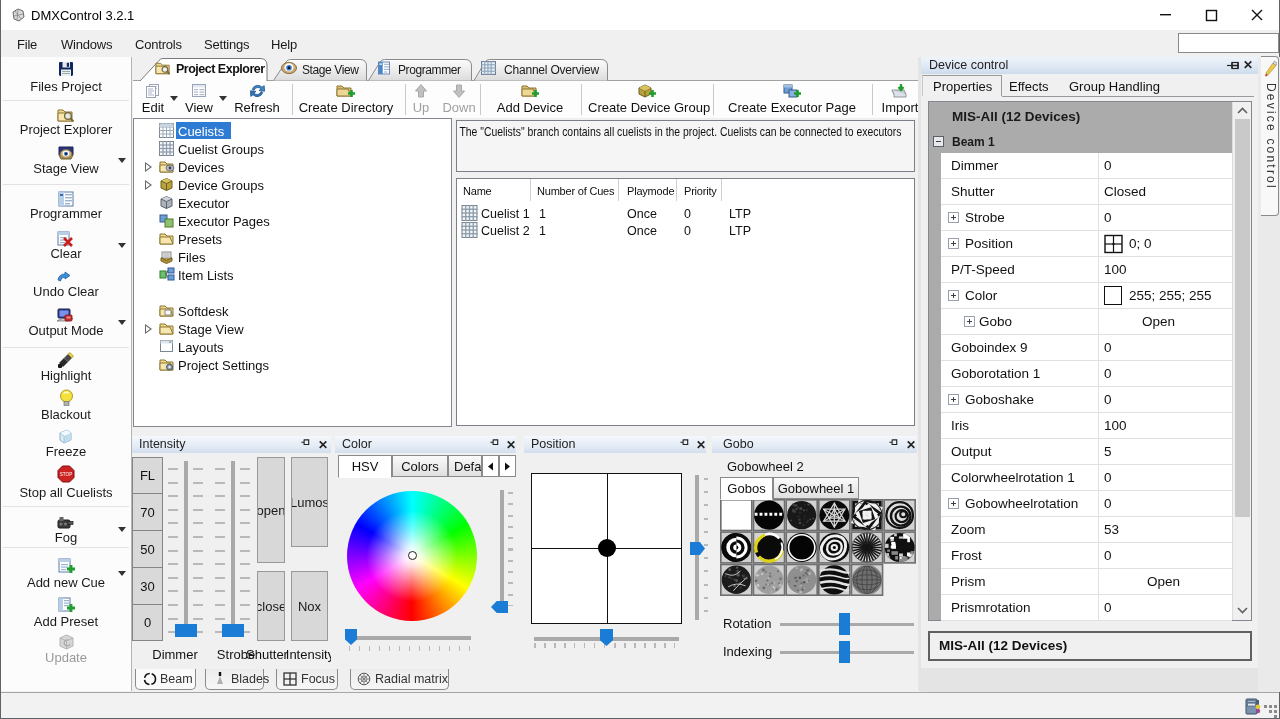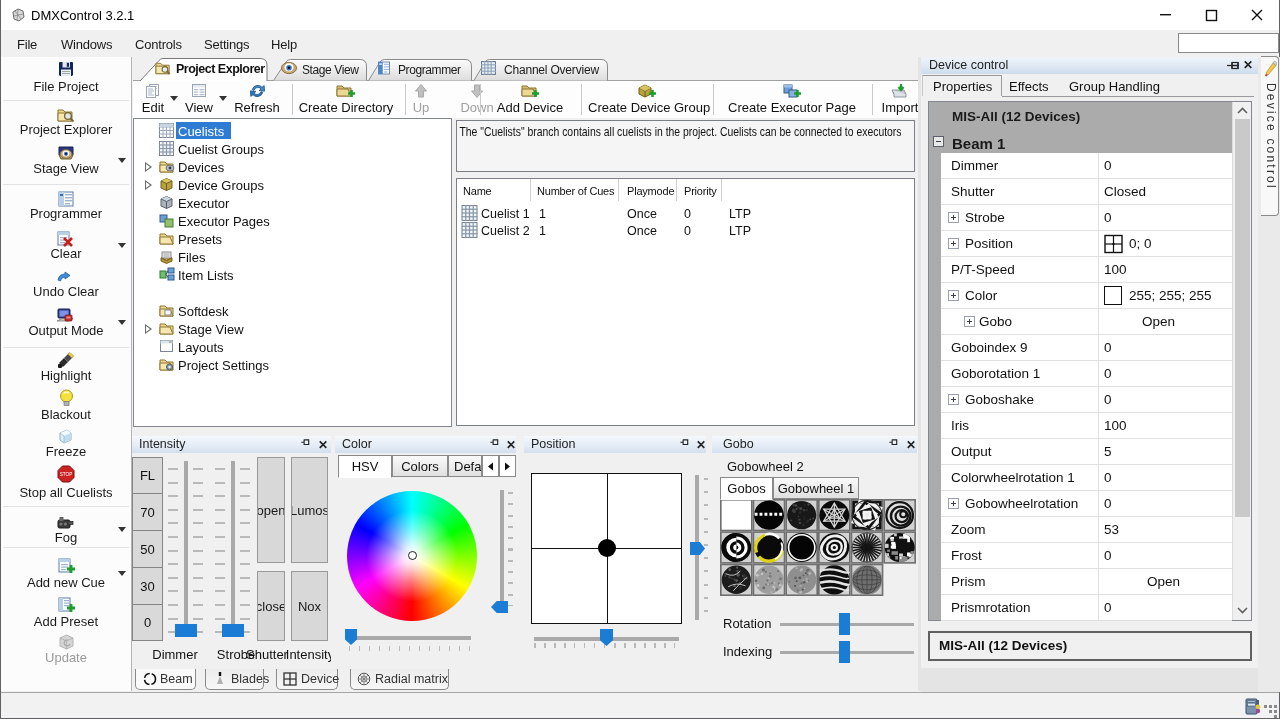--- a/index.html
+++ b/index.html
@@ -107,21 +107,21 @@
   <div id="searchbox"></div>
   <div id="sidebar">
     <svg class="abs" style="left:57px;top:4px" width="16" height="16" viewBox="0 0 16 16">
         <path d="M1.5 1 L14.5 1 L15 2 L15 14 L14 15 L2 15 L1 14 L1 1.5 Z" fill="#10265e"></path>
         <rect x="4.5" y="1" width="7.5" height="5.5" fill="#e4e6ea"></rect>
         <rect x="8.8" y="1.8" width="2.2" height="4" fill="#10265e"></rect>
         <rect x="3" y="8.5" width="10" height="6.5" fill="#eceef0"></rect>
         <rect x="4" y="10" width="8" height="1" fill="#9aa"></rect>
         <rect x="4" y="12" width="8" height="1" fill="#9aa"></rect>
       </svg>
-    <div class="sbitem" style="top:22px"><span class="lbl">File Project</span></div>
+    <div class="sbitem" style="top:22px"><span class="lbl">Files Project</span></div>
     <div class="sbsep" style="top:43px"></div>
     <svg class="abs" style="left:56px;top:50px" width="18" height="16" viewBox="0 0 18 16">
         <path d="M1 3 L6 3 L8 5 L15 5 L15 14 L1 14 Z" fill="#efd78d" stroke="#8d7633" stroke-width="1"></path>
         <path d="M1 6 L12 6 L15 14 L1 14 Z" fill="#f7e7ae" stroke="#8d7633" stroke-width="1"></path>
         <circle cx="11" cy="9" r="3.4" fill="#dce8f0" fill-opacity="0.8" stroke="#756635" stroke-width="1.3"></circle>
         <line x1="13.5" y1="11.5" x2="16.5" y2="14.5" stroke="#756635" stroke-width="1.8"></line>
       </svg>
     <div class="sbitem" style="top:65px"><span class="lbl">Project Explorer</span></div>
     <svg class="abs" style="left:56px;top:88px" width="18" height="16" viewBox="0 0 18 16">
         <path d="M2 2 L16 2 L16 10 L2 10 Z" fill="#27357e" stroke="#1a2350"></path>
@@ -325,21 +325,21 @@
           </svg>
           <div class="lbl">Create Directory</div>
         </div>
       <div class="tbsep" style="left:272px"></div>
       <div class="tbtn dis" style="left:274px;width:28px">
           <svg class="ic" width="16" height="16" viewBox="0 0 16 16">
             <path d="M8 1.5 L13.5 8 L10.5 8 L10.5 14 L5.5 14 L5.5 8 L2.5 8 Z" fill="#c0c0c0" stroke="#a8a8a8"></path>
           </svg>
           <div class="lbl">Up</div>
         </div>
-      <div class="tbtn dis" style="left:324px;width:40px">
+      <div class="tbtn dis" style="left:306px;width:40px">
           <svg class="ic" width="16" height="16" viewBox="0 0 16 16">
             <path d="M8 14.5 L2.5 8 L5.5 8 L5.5 2 L10.5 2 L10.5 8 L13.5 8 Z" fill="#c0c0c0" stroke="#a8a8a8"></path>
           </svg>
           <div class="lbl">Down</div>
         </div>
       <div class="tbsep" style="left:347px"></div>
       <div class="tbtn" style="left:355px;width:84px">
           <svg class="ic" width="20" height="16" viewBox="0 0 20 16">
             <path d="M2 3 L7 3 L9 5 L16 5 L16 13 L2 13 Z" fill="#d8bc72" stroke="#8d7633"></path>
             <path d="M2 6 L13 6 L16 13 L2 13 Z" fill="#ecd795" stroke="#8d7633"></path>
@@ -569,21 +569,21 @@
       <div class="fadtrack" style="left:52px;top:25px;height:176px"></div>
       <div class="fadtrack" style="left:99px;top:25px;height:176px"></div>
       <div class="vticks" style="left:36px;top:32px;width:10px;height:168px"></div>
       <div class="vticks" style="left:61px;top:32px;width:10px;height:168px"></div>
       <div class="vticks" style="left:83px;top:32px;width:10px;height:168px"></div>
       <div class="vticks" style="left:108px;top:32px;width:10px;height:168px"></div>
       <div class="fadthumb" style="left:43px;top:188px;width:22px;height:13px"></div>
       <div class="fadthumb" style="left:90px;top:188px;width:22px;height:13px"></div>
       <div class="gbtn" style="left:125px;top:21px;width:28px;height:106px">open</div>
       <div class="gbtn" style="left:125px;top:135px;width:28px;height:70px">close</div>
-      <div class="gbtn" style="left:159px;top:21px;width:37px;height:106px">Lumos</div>
+      <div class="gbtn" style="left:159px;top:21px;width:37px;height:90px">Lumos</div>
       <div class="gbtn" style="left:159px;top:135px;width:37px;height:70px">Nox</div>
       <div class="abs" style="left:20px;top:211px;width:46px;text-align:center;font-size:13px">Dimmer</div>
       <div class="abs" style="left:81px;top:211px;width:46px;text-align:center;font-size:13px">Strobe</div>
       <div class="abs" style="left:112px;top:211px;width:46px;text-align:center;font-size:13px">Shutter</div>
       <div class="abs" style="left:148px;top:211px;width:60px;text-align:center;font-size:13px">Intensity</div>
     </div>
 
     <div class="panel" style="left:334px;width:181px;height:229px">
       <div class="ptitle">
           <span class="t">Color</span>
@@ -938,21 +938,21 @@
           <rect x="5.8" y="1" width="2.4" height="4" fill="#111"></rect>
         </svg>
         <span class="lbl" style="left:25px">Blades</span>
       </div>
     <div class="btab" style="left:275px;width:62px">
         <svg class="abs" style="left:6px;top:3px" width="14" height="14" viewBox="0 0 14 14">
           <rect x="1" y="1" width="12" height="12" fill="none" stroke="#333" stroke-width="1.3"></rect>
           <line x1="7" y1="1" x2="7" y2="13" stroke="#333" stroke-width="1.3"></line>
           <line x1="1" y1="7" x2="13" y2="7" stroke="#333" stroke-width="1.3"></line>
         </svg>
-        <span class="lbl" style="left:24px">Device</span>
+        <span class="lbl" style="left:24px">Focus</span>
       </div>
     <div class="btab" style="left:349px;width:99px">
         <svg class="abs" style="left:6px;top:3px" width="14" height="14" viewBox="0 0 14 14">
           <circle cx="7" cy="7" r="5.8" fill="none" stroke="#555" stroke-width="1"></circle>
           <circle cx="7" cy="7" r="3" fill="none" stroke="#777" stroke-width="0.8"></circle>
           <g stroke="#777" stroke-width="0.8">
             <line x1="7" y1="1.2" x2="7" y2="12.8"></line>
             <line x1="1.2" y1="7" x2="12.8" y2="7"></line>
             <line x1="3" y1="3" x2="11" y2="11"></line>
             <line x1="11" y1="3" x2="3" y2="11"></line>
@@ -977,21 +977,21 @@
     </div>
     <div class="abs" style="left:921px;top:75px;width:80px;height:21px;background:#f0f0f0;border-top:1px solid #9a9a9a;border-right:1px solid #9a9a9a;border-left:1px solid #c8c8c8"></div>
     <div class="abs" style="left:1001px;top:96px;width:252px;height:1px;background:#9a9a9a"></div>
     <span class="abs" style="left:932px;top:79px;font-size:13px">Properties</span>
     <span class="abs" style="left:1008px;top:79px;font-size:13px">Effects</span>
     <span class="abs" style="left:1068px;top:79px;font-size:13px">Group Handling</span>
     <div id="propgrid">
       <div class="abs" style="left:0;top:0;width:12px;height:518px;background:#ababab"></div>
       <div class="abs" style="left:0;top:0;width:303px;height:51px;background:#ababab"></div>
       <span class="abs" style="left:23px;top:7px;font-size:13.5px;font-weight:bold;color:#1a1a1a">MIS-All (12 Devices)</span>
-      <span class="abs" style="left:23px;top:33px;font-size:15px;font-weight:bold;color:#1a1a1a">Beam 1</span>
+      <span class="abs" style="left:23px;top:33px;font-size:12px;font-weight:bold;color:#1a1a1a">Beam 1</span>
       <div class="abs" style="left:4px;top:34px;width:11px;height:11px;border:1px solid #5a5f6a;background:#e8e8e8">
           <div style="position:absolute;left:2px;top:4px;width:5px;height:1px;background:#3a3f4a"></div>
         </div>
       <div class="abs" style="left:169px;top:51px;width:1px;height:468px;background:#e0e0e0"></div>
       <div class="prow" style="top:51px">
           <span class="n">Dimmer</span>
           <span class="v">0</span>
         </div>
       <div class="prow" style="top:77px">
           <span class="n">Shutter</span>

